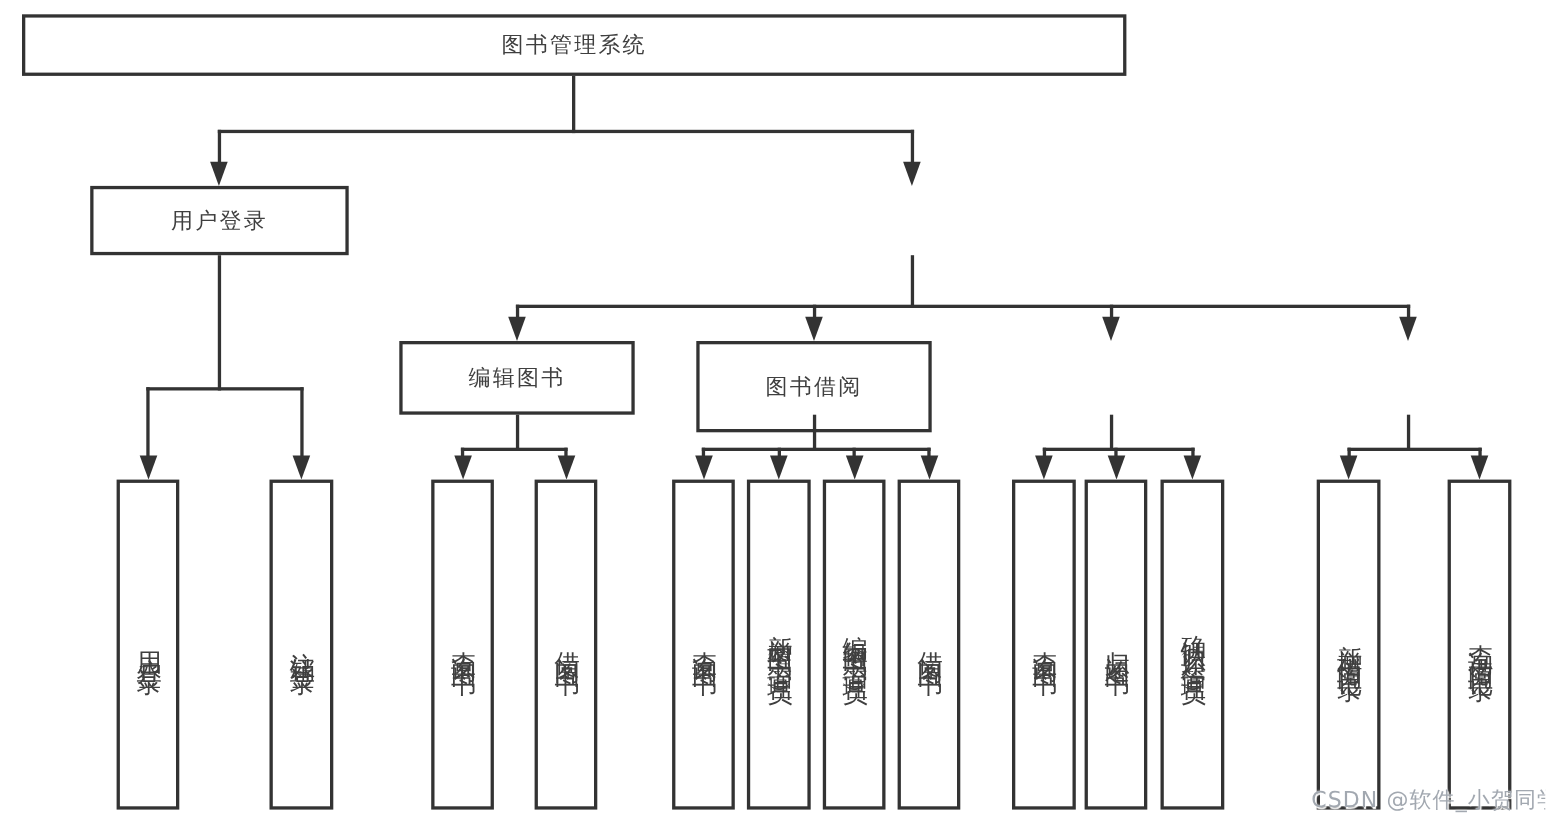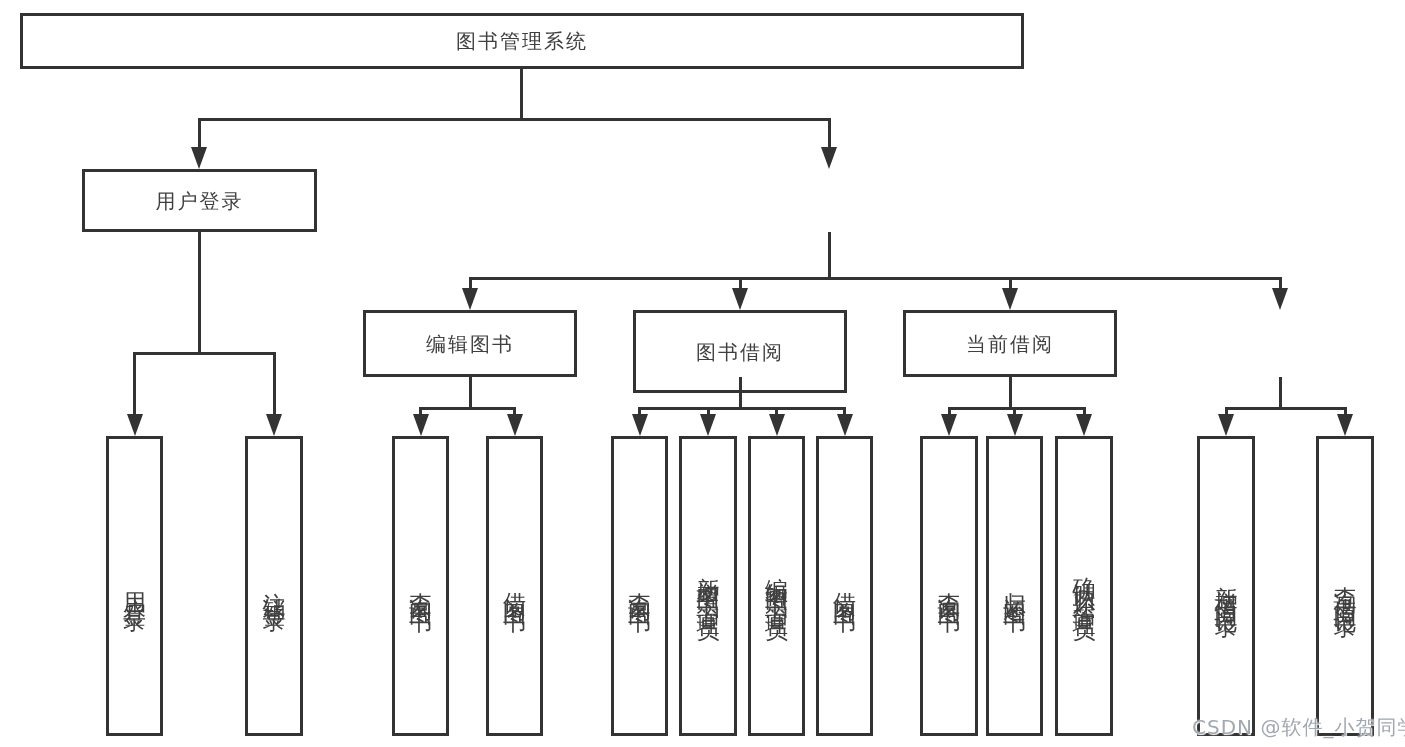--- a/index.html
+++ b/index.html
@@ -73,23 +73,20 @@
   <div class="vline" style="left:1008.5px;top:277px;height:15px"></div>
   <div class="arrow" style="left:1002px;top:288px"></div>
   <div class="vline" style="left:1278.5px;top:277px;height:15px"></div>
   <div class="arrow" style="left:1272px;top:288px"></div>
 
   <div class="box h" style="left:363px;top:310px;width:214px;height:67px">
     <span>编辑图书</span>
   </div>
   <div class="box h" style="left:633px;top:310px;width:214px;height:83px">
     <span>图书借阅</span>
-  </div>
-  <div class="box h" style="left:903px;top:310px;width:214px;height:67px">
-    <span>当前借阅</span>
   </div>
 
   <div class="vline" style="left:468.5px;top:377px;height:33px"></div>
   <div class="hline" style="left:419px;top:407px;width:97px"></div>
   <div class="vline" style="left:419px;top:407px;height:11px"></div>
   <div class="arrow" style="left:412.5px;top:414px"></div>
   <div class="vline" style="left:513px;top:407px;height:11px"></div>
   <div class="arrow" style="left:506.5px;top:414px"></div>
 
   <div class="vline" style="left:738.5px;top:377px;height:33px"></div>

